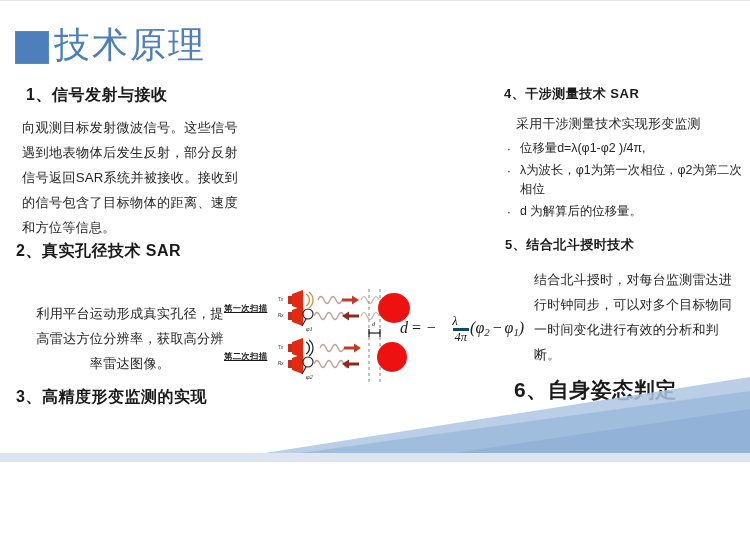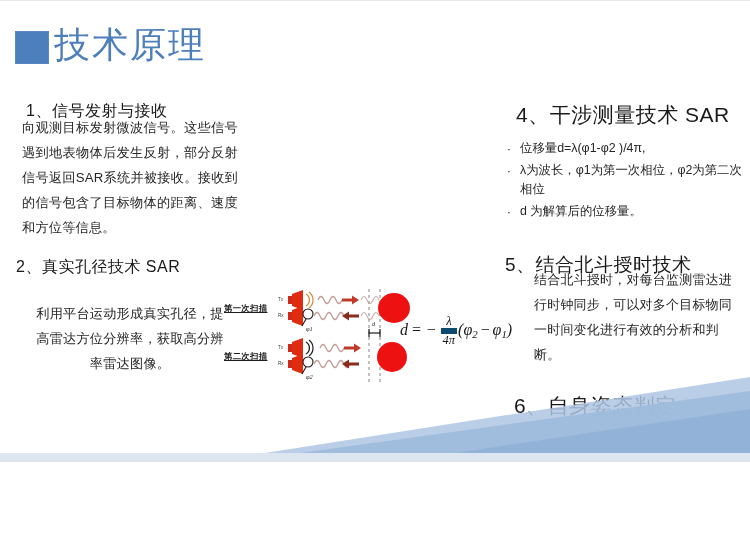--- a/index.html
+++ b/index.html
@@ -41,25 +41,24 @@
     color: #4E7FBD;
     letter-spacing: 2px;
     line-height: 44px;
     white-space: nowrap;
   }
 
   
   .sec-heading {
     position: absolute;
     font-size: 16px;
-    font-weight: normal;
+    font-weight: bold;
     color: #1a1a1a;
     white-space: nowrap;
     letter-spacing: 0.5px;
-    margin-top: 16px;
   }
   .sec-body {
     position: absolute;
     font-size: 13.2px;
     color: #262626;
     line-height: 25px;
     letter-spacing: 0.2px;
     text-align: center;
   }
   .sec-body-r {
@@ -142,21 +141,21 @@
   }
   .frac {
     display: inline-block;
     vertical-align: middle;
     text-align: center;
     font-size: 12.5px;
     line-height: 1.05;
     margin: 0 1px;
   }
   .frac .num { display: block; padding: 0 2px; }
-  .frac .den { display: block; border-top: 6px solid #0c4a6e; padding: 0 2px; }
+  .frac .den { display: block; border-top: 3px solid #0c4a6e; padding: 0 2px; margin-left: 12px; }
   .sub { font-size: 0.68em; vertical-align: -0.28em; }
 
   
   #deco-wrap {
     position: absolute;
     left: 0;
     bottom: 0;
     width: 750px;
     height: 92px;
     overflow: hidden;
@@ -170,39 +169,41 @@
 
   <div id="title-square"></div>
   <div id="page-title">技术原理</div>
 
   <div class="sec-heading" style="left:26px; top:84px;">1、信号发射与接收</div>
   <div class="sec-body" style="left:22px; top:114px; width:216px; text-align:justify;">向观测目标发射微波信号。这些信号遇到地表物体后发生反射，部分反射信号返回SAR系统并被接收。接收到的信号包含了目标物体的距离、速度和方位等信息。</div>
 
   <div class="sec-heading" style="left:16px; top:240px;">2、真实孔径技术 SAR</div>
   <div class="sec-body" style="left:30px; top:300px; width:200px;">利用平台运动形成真实孔径，提高雷达方位分辨率，获取高分辨率雷达图像。</div>
 
-
-  <div class="sec-heading" style="left:516px; top:84px; font-size:21px;">4、干涉测量技术 SAR</div>
+  <div class="sec-heading" style="left:16px; top:386px;">3、高精度形变监测的实现</div>
+
+  <div class="sec-heading" style="left:504px; top:84px; font-size:13px;">4、干涉测量技术 SAR</div>
+  <div class="sec-body-r" style="left:516px; top:112px; width:235px; line-height:22px;">采用干涉测量技术实现形变监测</div>
 
   <div id="bullets">
     <div class="bullet-row">
       <span class="bullet-dot">·</span>
       <span class="bullet-text">位移量d=λ(φ1-φ2 )/4π,</span>
     </div>
     <div class="bullet-row">
       <span class="bullet-dot">·</span>
       <span class="bullet-text">λ为波长，φ1为第一次相位，φ2为第二次相位</span>
     </div>
     <div class="bullet-row">
       <span class="bullet-dot">·</span>
       <span class="bullet-text">d 为解算后的位移量。</span>
     </div>
   </div>
 
-  <div class="sec-heading" style="left:505px; top:235px; font-size:19px;">5、结合北斗授时技术</div>
+  <div class="sec-heading" style="left:505px; top:235px; font-size:13px;">5、结合北斗授时技术</div>
   <div class="sec-body-r" style="left:534px; top:266px; width:205px;">结合北斗授时，对每台监测雷达进行时钟同步，可以对多个目标物同一时间变化进行有效的分析和判断。</div>
 
   <div class="sec-heading" style="left:514px; top:375px; font-size:21px;">6、自身姿态判定</div>
 
   <div id="diagram">
 
     <div class="scan-label" id="scan-label-1">第一次扫描</div>
     <div class="scan-label" id="scan-label-2">第二次扫描</div>
 
     <div class="tx-rx-tag" style="left:56px; top:8px;">Tx</div>

